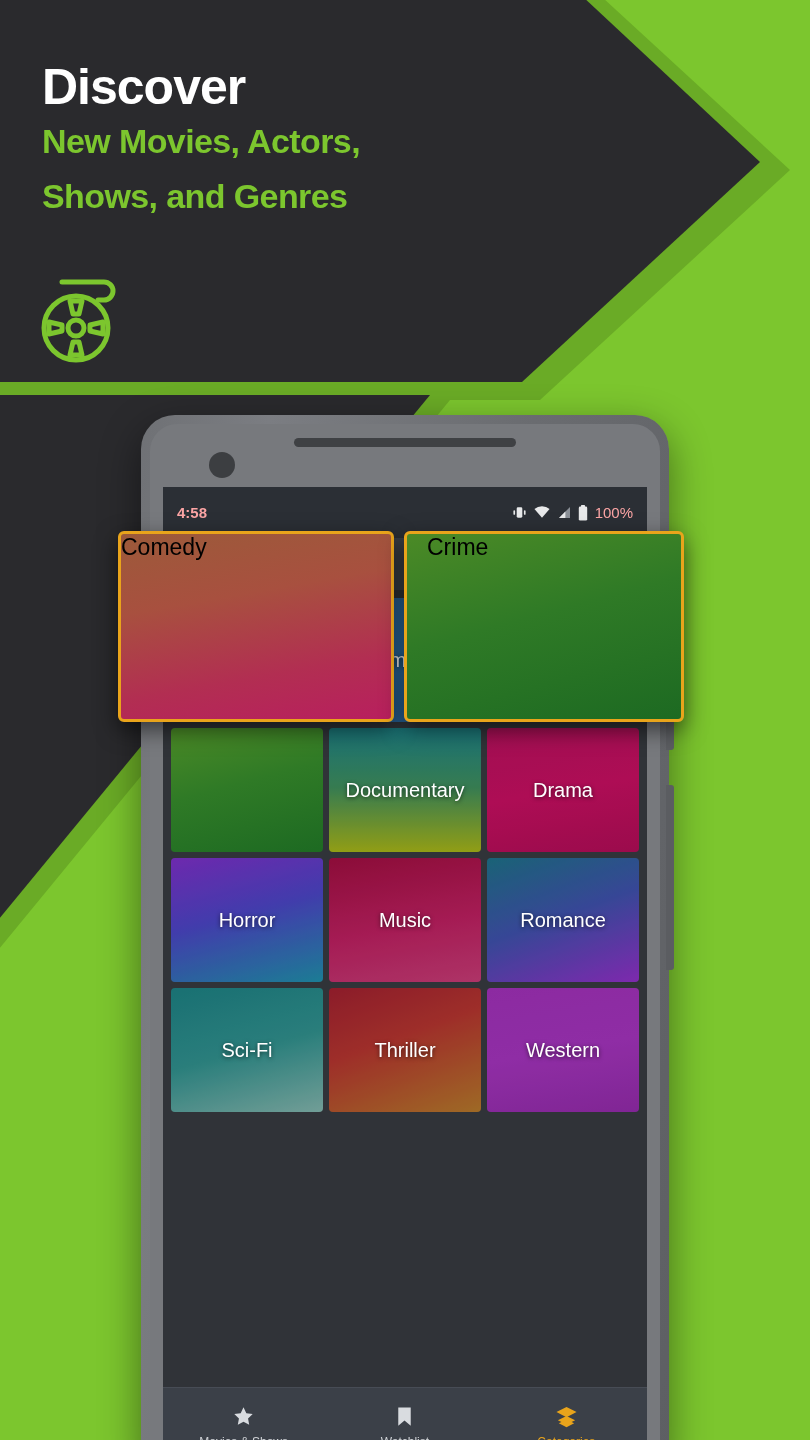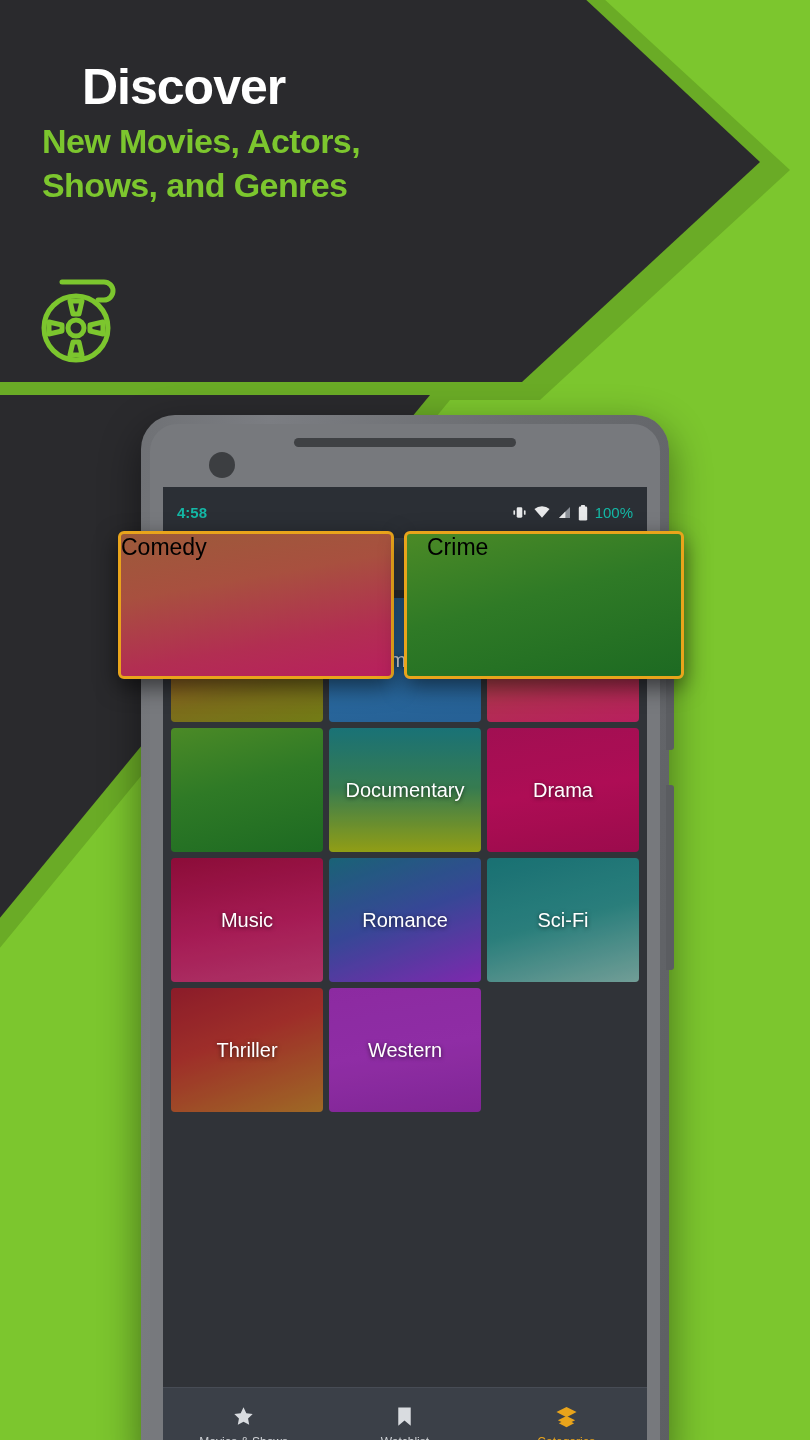--- a/index.html
+++ b/index.html
@@ -35,21 +35,20 @@
     position:absolute; left:-10px; top:395px; width:520px; height:1050px;
     background:#2a2a2d;
     clip-path: polygon(0 0, 440px 0, 0 535px);
   }
 
   
   #headline{ position:absolute; left:42px; top:62px; z-index:6; }
   #headline .h1{
     font-size:50px; font-weight:bold; color:#ffffff; letter-spacing:-1px;
     line-height:1.02;
-    margin-left:40px;
   }
   #headline .h2{
     font-size:34px; font-weight:bold; color:#7cc62e; letter-spacing:-0.6px;
     line-height:1.18; margin-top:8px;
   }
 
   
   #reel-logo{ position:absolute; left:40px; top:272px; z-index:6; }
 
   
@@ -85,21 +84,21 @@
 
   
   #screen{
     position:absolute; left:22px; top:72px; width:484px; height:975px;
     background:#303338; overflow:hidden;
   }
 
   
   #status-bar{
     height:51px; background:#2b2f35; display:flex; align-items:center;
-    justify-content:space-between; padding:0 14px; color:#14b8a6;
+    justify-content:space-between; padding:0 14px; color:#fca5a5;
   }
   #status-time{ font-size:15px; font-weight:bold; }
   #status-right{ display:flex; align-items:center; gap:7px; }
   #status-battery-pct{ font-size:15px; font-weight:normal; }
 
   
   #app-bar{
     height:52px; background:#3b4048; display:flex; align-items:center;
     padding:0 16px; gap:14px;
   }
@@ -117,21 +116,21 @@
   }
   .tile .tile-label{
     position:relative; z-index:3; color:#fff; font-size:20px;
     text-shadow:0 1px 4px rgba(0,0,0,.65);
   }
   .tile .overlay{ position:absolute; inset:0; z-index:2; }
   .tile.dim .overlay{ background:rgba(0,0,0,0.10); }
 
   
   #tile-comedy, #tile-crime{
-    position:absolute; height:148px; z-index:40;
+    position:absolute; height:191px; z-index:40;
     border:3px solid #e9a41b; border-radius:6px;
     box-shadow:0 8px 22px rgba(0,0,0,.55);
   }
   #tile-comedy{ left:-23px; top:116px; width:276px; }
   #tile-crime{ left:263px; top:116px; width:280px;padding-left:20px; }
   #tile-comedy .tile-label, #tile-crime .tile-label{ font-size:23px; }
 
   #bottom-nav{
     position:absolute; left:0; right:0; bottom:0; height:75px;
     background:#3b4048; border-top:1px solid #474c55;
@@ -151,21 +150,21 @@
 <div id="poster-bg">
   <div id="bg-chevron-shadow"></div>
   <div id="bg-dark-top"></div>
   <div id="bg-lower-shadow"></div>
   <div id="bg-dark-lower"></div>
 </div>
 
 <div id="headline">
   <div class="h1">Discover</div>
   <div class="h2">New Movies, Actors,</div>
-  <div class="h2" style="margin-top:4px">Shows, and Genres</div>
+  <div class="h2" style="margin-top:15px">Shows, and Genres</div>
 </div>
 
 <div id="reel-logo">
   <svg width="82" height="92" viewBox="0 0 82 92">
     <g fill="none" stroke="#7cc62e" stroke-width="5" stroke-linecap="round">
       <circle cx="36" cy="56" r="32"></circle>
       <circle cx="36" cy="56" r="8"></circle>
       <path d="M30 29 h12 l-3 13 h-6 z" stroke-linejoin="round"></path>
       <path d="M30 83 h12 l-3 -13 h-6 z" stroke-linejoin="round"></path>
       <path d="M9 50 v12 l13 -3 v-6 z" stroke-linejoin="round"></path>
@@ -257,20 +256,24 @@
       <div class="tile dim" style="background: linear-gradient(165deg, rgb(75, 138, 38) 0%, rgb(47, 122, 38) 45%, rgb(29, 106, 34) 100%);"></div>
 
       <div class="tile dim" style="background: linear-gradient(rgb(29, 127, 132) 0%, rgb(61, 138, 90) 48%, rgb(162, 176, 24) 100%);">
         <div class="overlay"></div>
         <span class="tile-label">Documentary</span>
       </div>
       <div class="tile dim" style="background: linear-gradient(170deg, rgb(180, 17, 92) 0%, rgb(194, 15, 95) 50%, rgb(173, 13, 85) 100%);">
         <div class="overlay"></div>
         <span class="tile-label">Drama</span>
       </div>
+      <div class="tile dim" style="background: linear-gradient(165deg, rgb(122, 46, 194) 0%, rgb(74, 67, 192) 45%, rgb(31, 139, 166) 100%);">
+        <div class="overlay"></div>
+        <span class="tile-label">Horror</span>
+      </div>
       <div class="tile dim" style="background: linear-gradient(170deg, rgb(156, 14, 63) 0%, rgb(184, 31, 94) 55%, rgb(194, 58, 115) 100%);">
         <div class="overlay"></div>
         <span class="tile-label">Music</span>
       </div>
       <div class="tile dim" style="background: linear-gradient(160deg, rgb(29, 110, 132) 0%, rgb(62, 79, 168) 48%, rgb(140, 46, 194) 100%); text-align: right;">
         <div class="overlay"></div>
         <span class="tile-label">Romance</span>
       </div>
       <div class="tile dim" style="background: linear-gradient(165deg, rgb(28, 125, 128) 0%, rgb(47, 141, 138) 50%, rgb(127, 176, 168) 100%);">
         <div class="overlay"></div>

